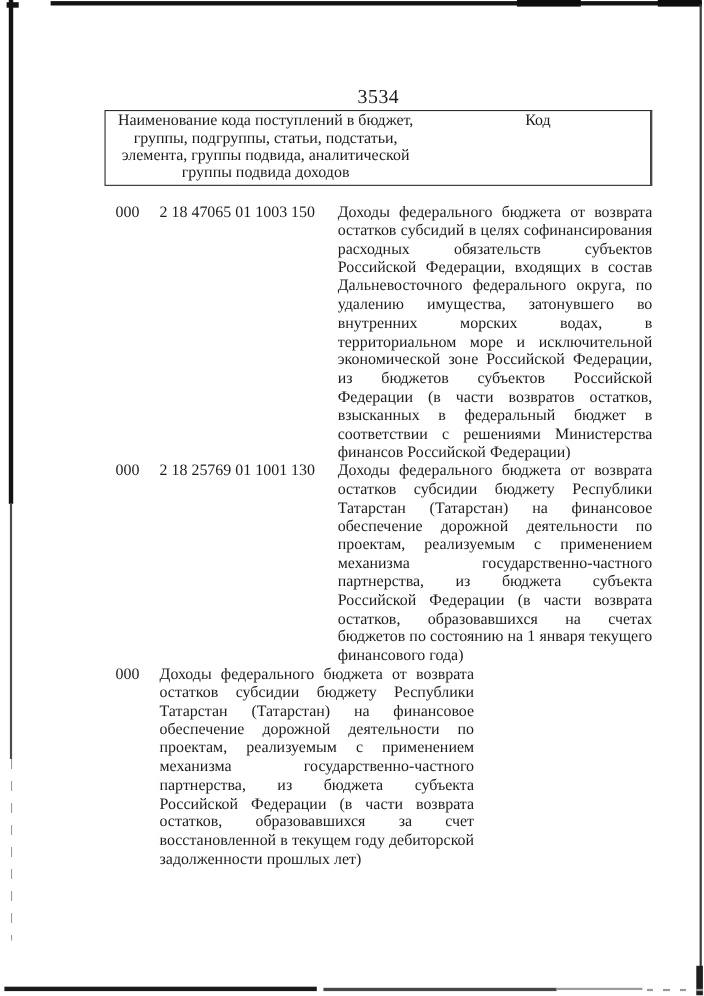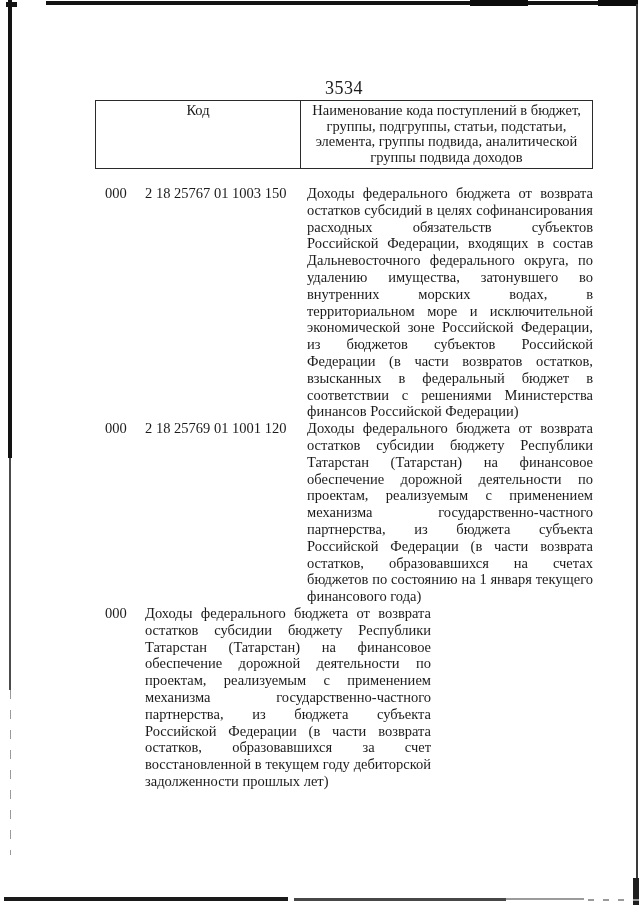--- a/index.html
+++ b/index.html
@@ -94,35 +94,35 @@
   <div class="artifact b-right-1"></div>
   <div class="artifact b-right-2"></div>
   <div class="artifact b-bottom-1"></div>
   <div class="artifact b-bottom-2"></div>
   <div class="artifact b-bottom-3"></div>
   <div class="artifact b-bottom-4"></div>
 
   <div class="page-number">3534</div>
 
   <div class="thead">
+    <div class="th th-name">Наименование кода поступлений в бюджет, группы, подгруппы, статьи, подстатьи, элемента, группы подвида, аналитической группы подвида доходов</div>
     <div class="th th-code">Код</div>
-    <div class="th th-name">Наименование кода поступлений в бюджет, группы, подгруппы, статьи, подстатьи, элемента, группы подвида, аналитической группы подвида доходов</div>
   </div>
 
   <div class="rows">
 
     <div class="row">
       <div class="c-admin">000</div>
-      <div class="c-code">2 18 25767 01 1003 150</div>
+      <div class="c-code">2 18 47065 01 1003 150</div>
       <div class="c-name">Доходы федерального бюджета от возврата остатков субсидий в целях софинансирования расходных обязательств субъектов Российской Федерации, входящих в состав Дальневосточного федерального округа, по удалению имущества, затонувшего во внутренних морских водах, в территориальном море и исключительной экономической зоне Российской Федерации, из бюджетов субъектов Российской Федерации (в части возвратов остатков, взысканных в федеральный бюджет в соответствии с решениями Министерства финансов Российской Федерации)</div>
     </div>
 
     <div class="row">
       <div class="c-admin">000</div>
-      <div class="c-code">2 18 25769 01 1001 120</div>
+      <div class="c-code">2 18 25769 01 1001 130</div>
       <div class="c-name">Доходы федерального бюджета от возврата остатков субсидии бюджету Республики Татарстан (Татарстан) на финансовое обеспечение дорожной деятельности по проектам, реализуемым с применением механизма государственно-частного партнерства, из бюджета субъекта Российской Федерации (в части возврата остатков, образовавшихся на счетах бюджетов по состоянию на 1 января текущего финансового года)</div>
     </div>
 
     <div class="row">
       <div class="c-admin">000</div>
       <div class="c-name">Доходы федерального бюджета от возврата остатков субсидии бюджету Республики Татарстан (Татарстан) на финансовое обеспечение дорожной деятельности по проектам, реализуемым с применением механизма государственно-частного партнерства, из бюджета субъекта Российской Федерации (в части возврата остатков, образовавшихся за счет восстановленной в текущем году дебиторской задолженности прошлых лет)</div>
     </div>
 
   </div>
 </div>

